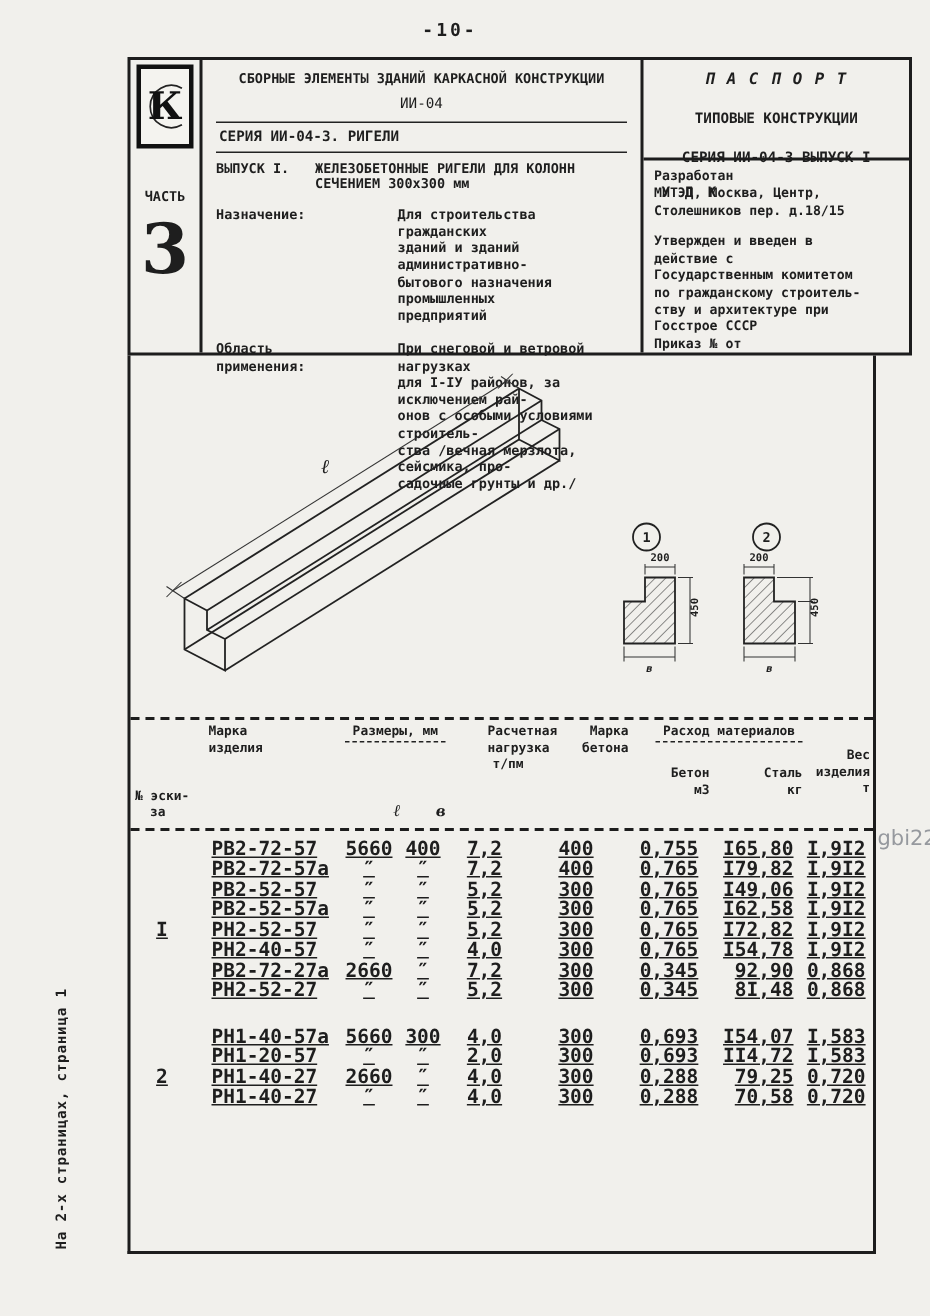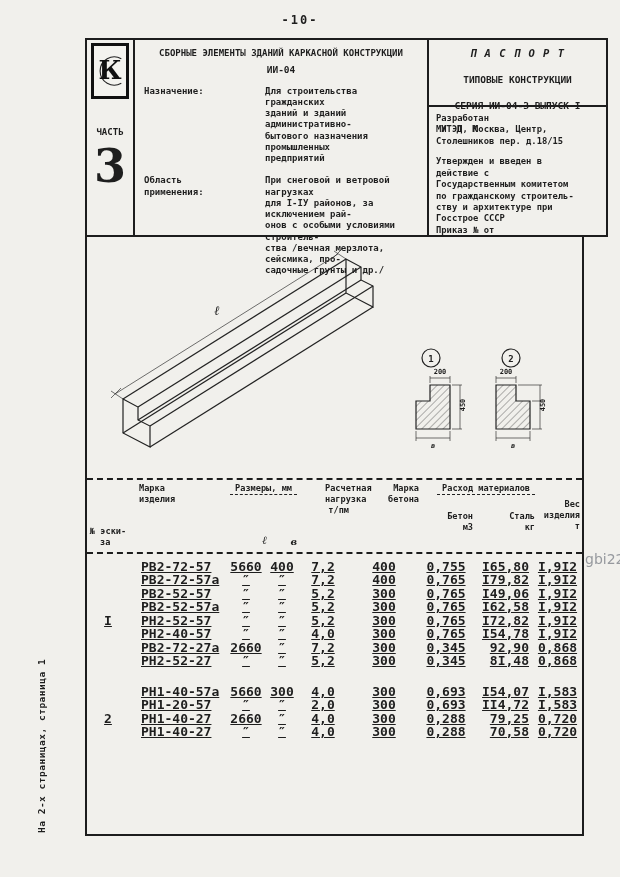--- a/index.html
+++ b/index.html
@@ -18,21 +18,21 @@
   .frame-top { position:absolute; left:85px; top:38px; width:523px; height:199px;
     border:2px solid #1d1d1d; box-sizing:border-box; display:flex; }
   .col-left { width:48px; border-right:2px solid #1d1d1d; box-sizing:border-box; text-align:center; }
   .logo-box { width:38px; height:56px; margin:3px auto 0 auto; border:3px solid #111;
     box-sizing:border-box; background:#f4f3ef; }
   .part-label { font-size:9px; font-weight:bold; margin-top:28px; }
   .part-number { font-family:"DejaVu Serif","Liberation Serif",serif; font-size:46px;
     font-weight:bold; line-height:1; margin-top:6px; }
   .col-center { width:292px; box-sizing:border-box; padding:7px 9px 0 9px; }
   .title1 { font-size:9px; font-weight:bold; text-align:center; line-height:1.5; }
-  .title2 { font-size:9.5px; font-weight:bold; text-align:center; margin-top:3px; }
+  .title2 { font-size:9.5px; font-weight:normal; text-align:center; margin-top:3px; }
   .series-row { border-top:1.5px solid #222; border-bottom:1.5px solid #222;
     font-size:9.5px; font-weight:bold; padding:4px 0 4px 2px; margin-top:6px; }
   .issue-row { display:flex; margin-top:6px; font-size:9px; font-weight:bold; }
   .issue-label { width:66px; flex:none; }
   .field-row { display:flex; margin-top:11px; font-size:9px; font-weight:bold; line-height:1.25;gap:33px; }
   .field-label { width:88px; flex:none; }
   .field-text { flex:1; }
   .col-right { flex:1; border-left:2px solid #1d1d1d; box-sizing:border-box; }
   .passport-box { border-bottom:2px solid #1d1d1d; padding:7px 6px 5px 6px; height:67px; box-sizing:border-box; }
   .pp1 { font-size:10.5px; font-weight:bold; text-align:center; letter-spacing:1px;font-style:italic; }
@@ -109,20 +109,26 @@
           <text x="17" y="35" text-anchor="middle" font-size="27" font-weight="bold" font-family="DejaVu Serif,serif" fill="#111">К</text>
         </svg>
       </div>
       <div class="part-label">ЧАСТЬ</div>
       <div class="part-number">3</div>
     </div>
 
     <div class="col-center">
       <div class="title1">СБОРНЫЕ ЭЛЕМЕНТЫ ЗДАНИЙ КАРКАСНОЙ КОНСТРУКЦИИ</div>
       <div class="title2">ИИ-04</div>
+      <div class="series-row">СЕРИЯ ИИ-04-3. РИГЕЛИ</div>
+      <div class="issue-row">
+        <div class="issue-label">ВЫПУСК I.</div>
+        <div class="pre">ЖЕЛЕЗОБЕТОННЫЕ РИГЕЛИ ДЛЯ КОЛОНН
+СЕЧЕНИЕМ 300х300 мм</div>
+      </div>
       <div class="field-row">
         <div class="field-label">Назначение:</div>
         <div class="field-text pre">Для строительства гражданских
 зданий и зданий административно-
 бытового назначения промышленных
 предприятий</div>
       </div>
       <div class="field-row">
         <div class="field-label pre">Область
 применения:</div>

